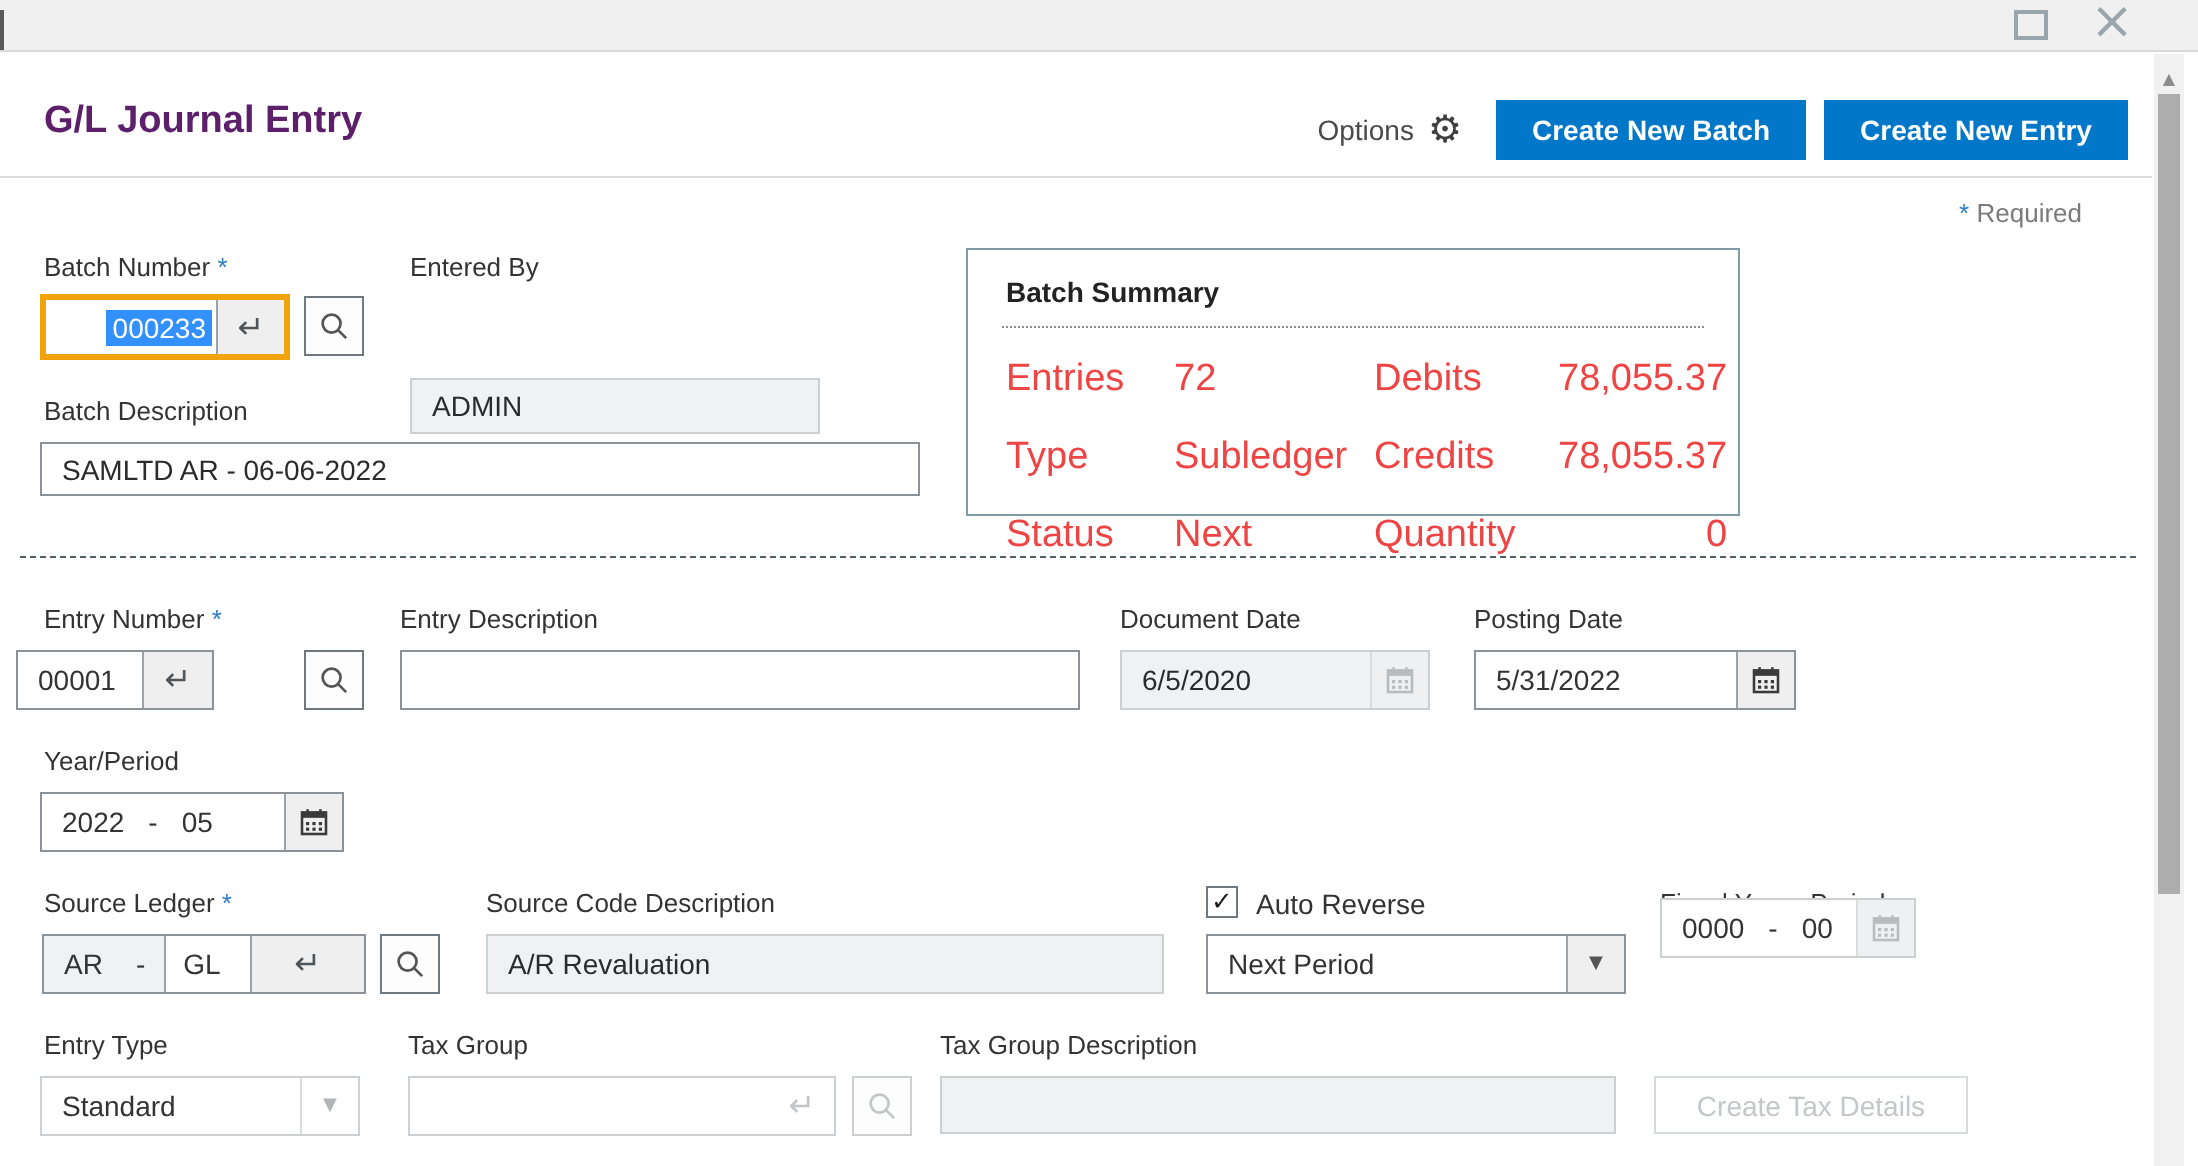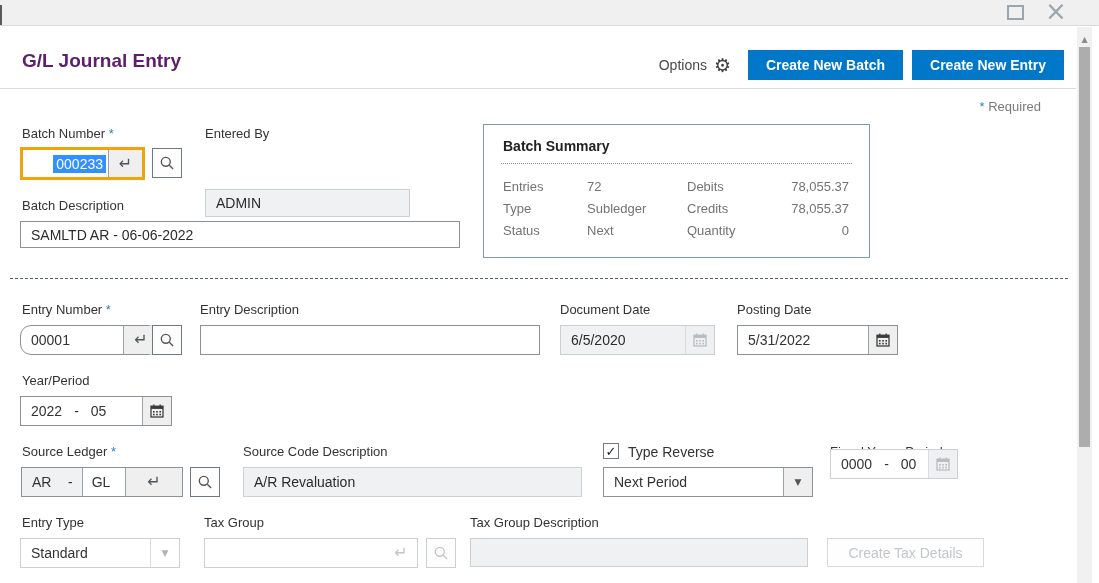--- a/index.html
+++ b/index.html
@@ -62,21 +62,21 @@
     border:3px solid #f0a30a; background:#fff; display:flex; align-items:stretch; }
   .batch-input { flex:1; display:flex; align-items:center; justify-content:flex-end; padding-right:2px; }
   .sel-text { background:#3390ff; color:#fff; font-size:14px; padding:1px 3px; }
   .batch-group .seg-btn { width:34px; }
   
   .batch-summary { position:absolute; left:483px; top:124px; width:387px; height:134px;
     border:1px solid #7e9ba7; background:#fff; }
   .bs-title { position:absolute; left:19px; top:13px; font-size:14px; font-weight:bold; color:#222; }
   .bs-dots { position:absolute; left:17px; right:17px; top:38px; border-top:1px dotted #8a8a8a; }
   .bs-grid { position:absolute; left:19px; right:20px; top:54px; display:grid;
-    grid-template-columns:84px 100px 92px 1fr; row-gap:7px; font-size:13px; color:#737373; }
+    grid-template-columns:84px 100px 92px 1fr; row-gap:17px; font-size:19px; color:#ef4444; }
   .bs-grid .num { text-align:right; }
   
   .dashed-sep { position:absolute; left:10px; top:278px; width:1058px; border-top:1px dashed #4f616b; }
   
   .checkbox { position:absolute; left:603px; top:443px; width:16px; height:16px;
     border:1px solid #70797f; background:#fff; display:flex; align-items:center;
     justify-content:center; font-size:13px; font-weight:bold; color:#1c1c1c; cursor:pointer;
     font-family:"DejaVu Sans", sans-serif; line-height:1; }
   
   .btn-disabled { position:absolute; left:827px; top:538px; width:157px; height:29px;
@@ -167,21 +167,21 @@
   <div class="label" style="left:22px; top:198px;">Batch Description</div>
   <div class="field" style="left:20px; top:221px; width:440px; height:27px;">
     <span class="val">SAMLTD AR - 06-06-2022</span>
   </div>
 
   <div class="dashed-sep"></div>
 
   <div class="label" style="left:22px; top:302px;">
     <span>Entry Number</span> <span class="req-star">*</span>
   </div>
-  <div class="group" style="left:20px; top:325px; width:139px;border-radius:11px;">
+  <div class="group" style="left:8px; top:325px; width:99px;">
     <div style="flex:1; display:flex; align-items:center; padding-left:10px; font-size:14px;">00001</div>
     <div class="seg-btn">
       <span class="enter-glyph">↵</span>
     </div>
   </div>
   <div class="sq-btn" style="left:152px; top:325px;">
     <span>
       <svg width="16" height="16" viewBox="0 0 20 20">
           <circle cx="8.5" cy="8.5" r="5.6" fill="none" stroke="currentColor" stroke-width="1.7"></circle>
           <line x1="12.9" y1="12.9" x2="17.6" y2="17.6" stroke="currentColor" stroke-width="1.7"></line>
@@ -286,21 +286,21 @@
   </div>
 
   <div class="label" style="left:243px; top:444px;">Source Code Description</div>
   <div class="field disabled" style="left:243px; top:467px; width:339px; height:30px;">
     <span class="val">A/R Revaluation</span>
   </div>
 
   <div class="checkbox">
     <span>✓</span>
   </div>
-  <div class="label" style="left:628px; top:444px; font-size:14px;">Type Reverse</div>
+  <div class="label" style="left:628px; top:444px; font-size:14px;">Auto Reverse</div>
 
   <div class="group" style="left:603px; top:467px; width:210px;">
     <div style="flex:1; display:flex; align-items:center; padding-left:10px; font-size:14px;">Next Period</div>
     <div class="dd-btn">▼</div>
   </div>
 
   <div class="label" style="left:830px; top:444px;">Fiscal Year - Period</div>
   <div class="group disabled" style="left:830px; top:449px; width:128px; border-color:#cbd0d3;">
     <div style="flex:1; display:flex; align-items:center; padding-left:10px; font-size:14px; gap:12px;">
       <span>0000</span>

